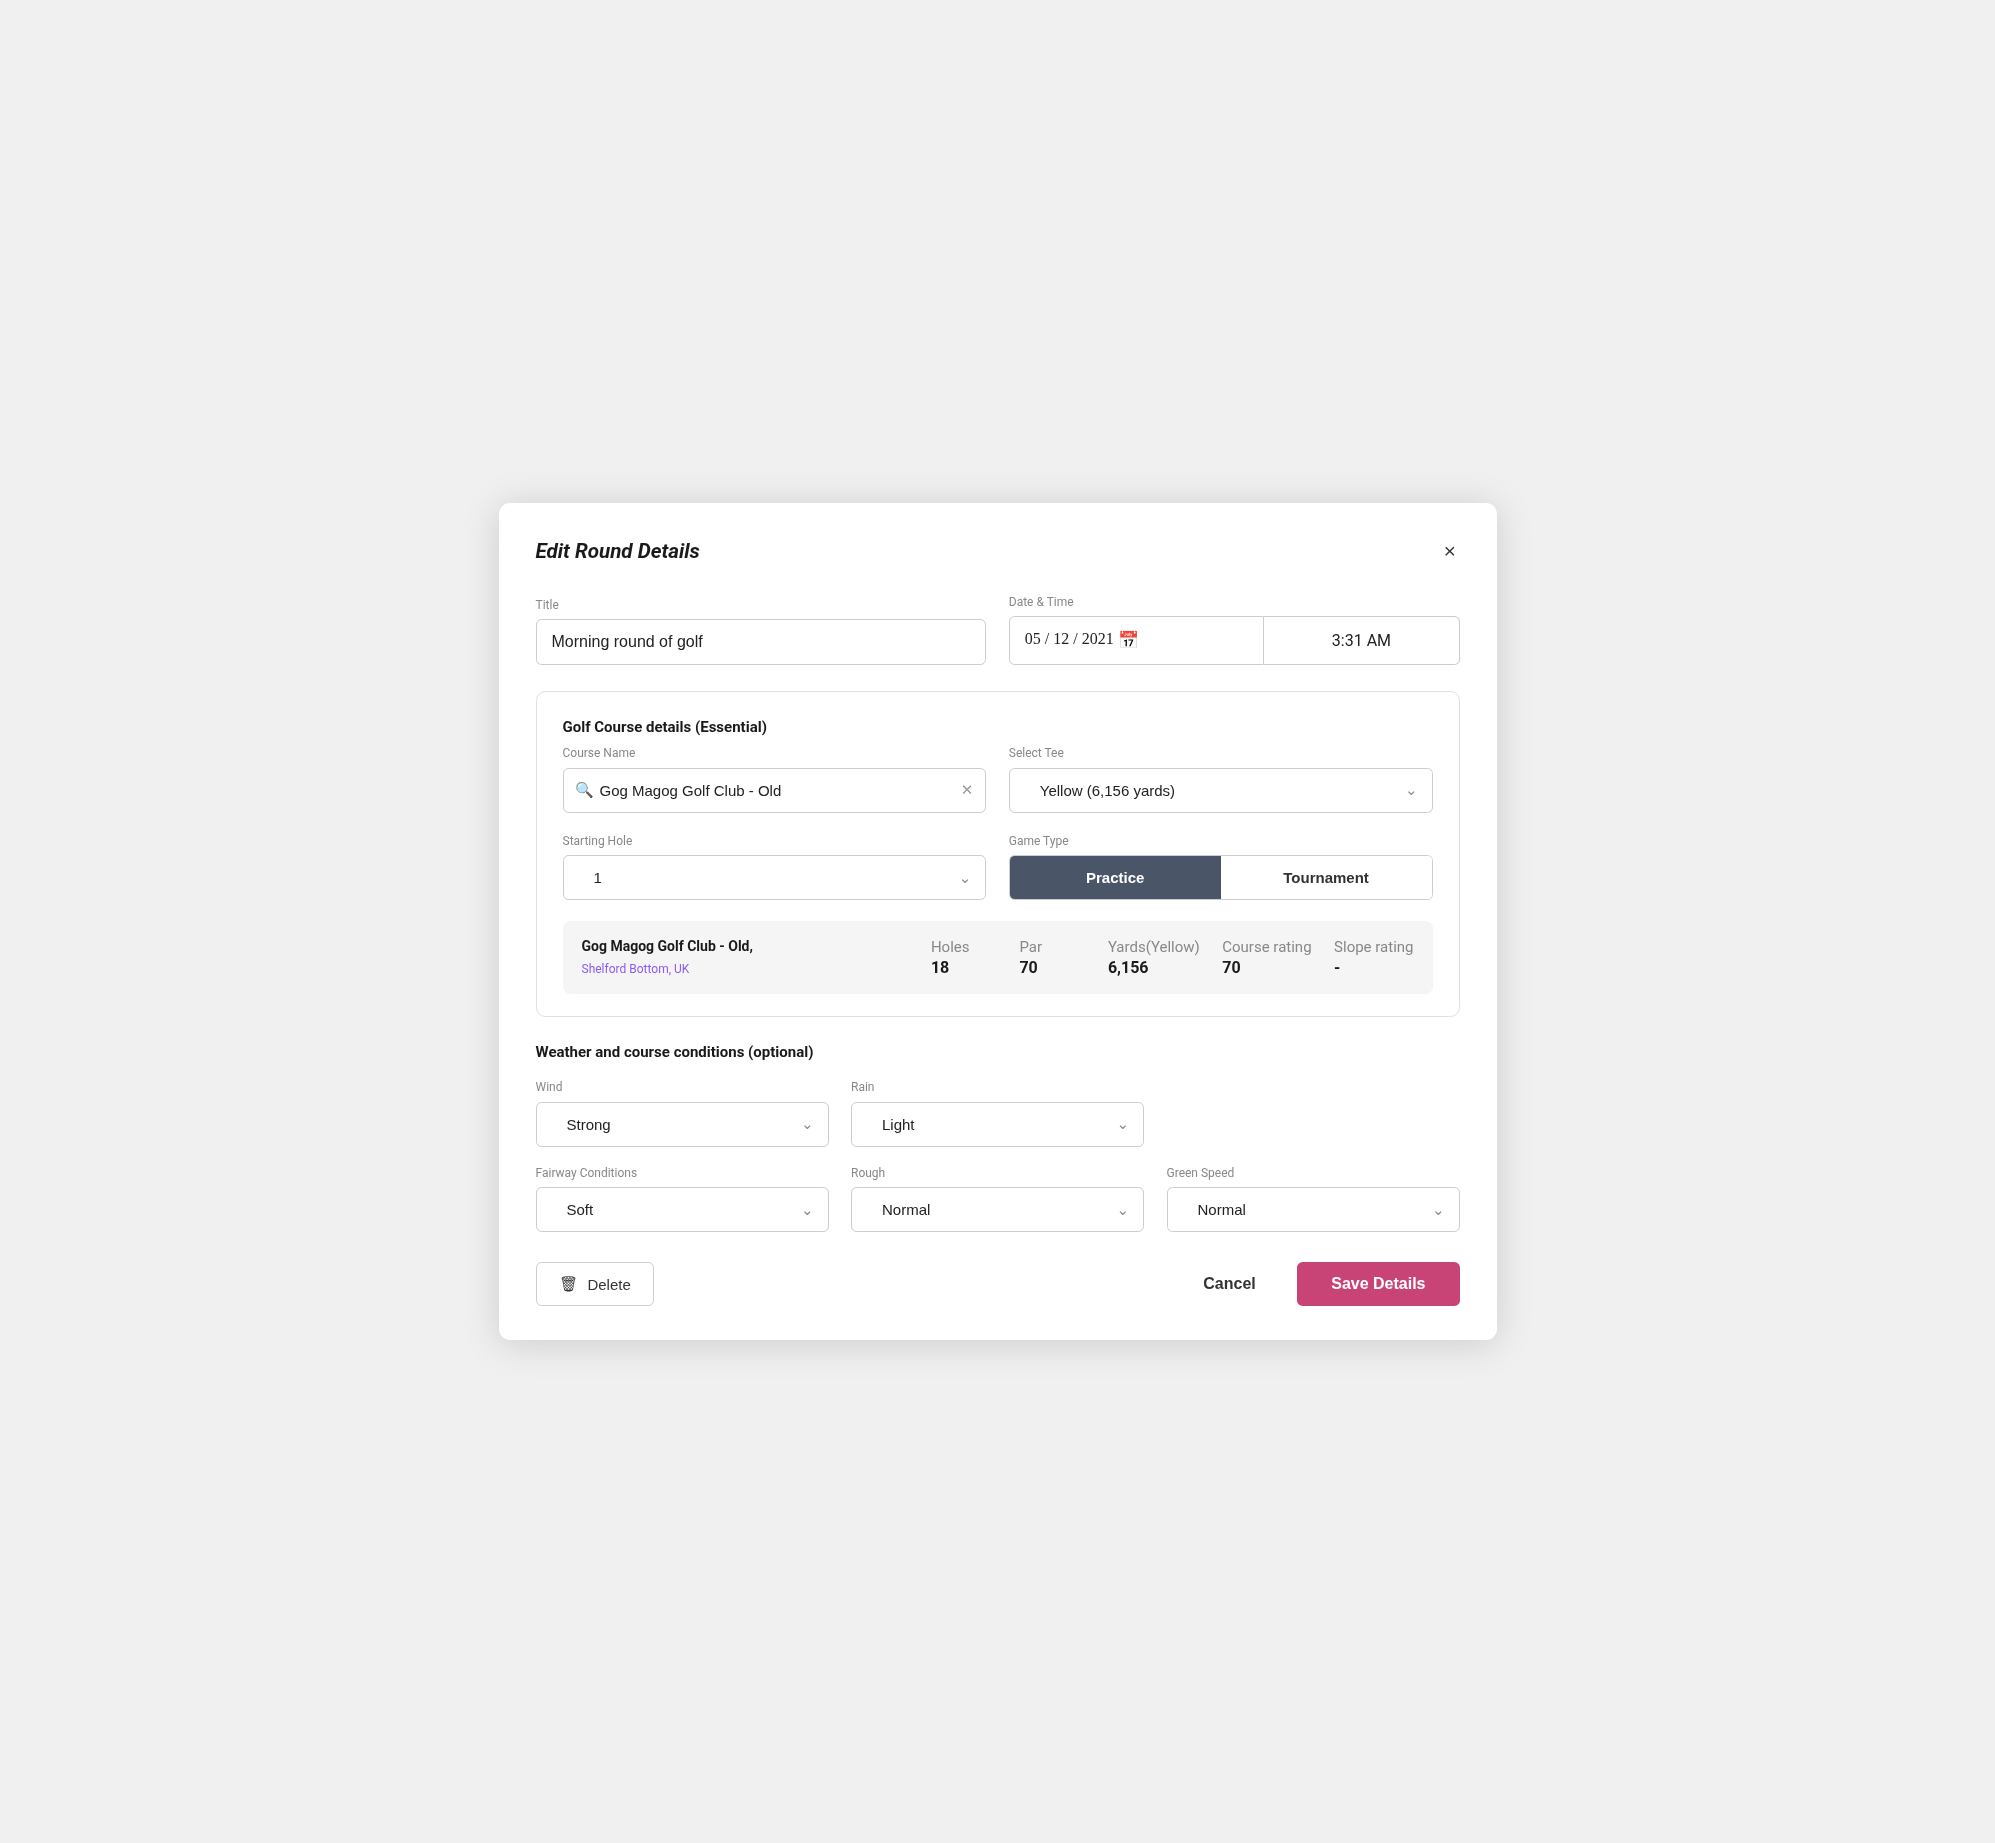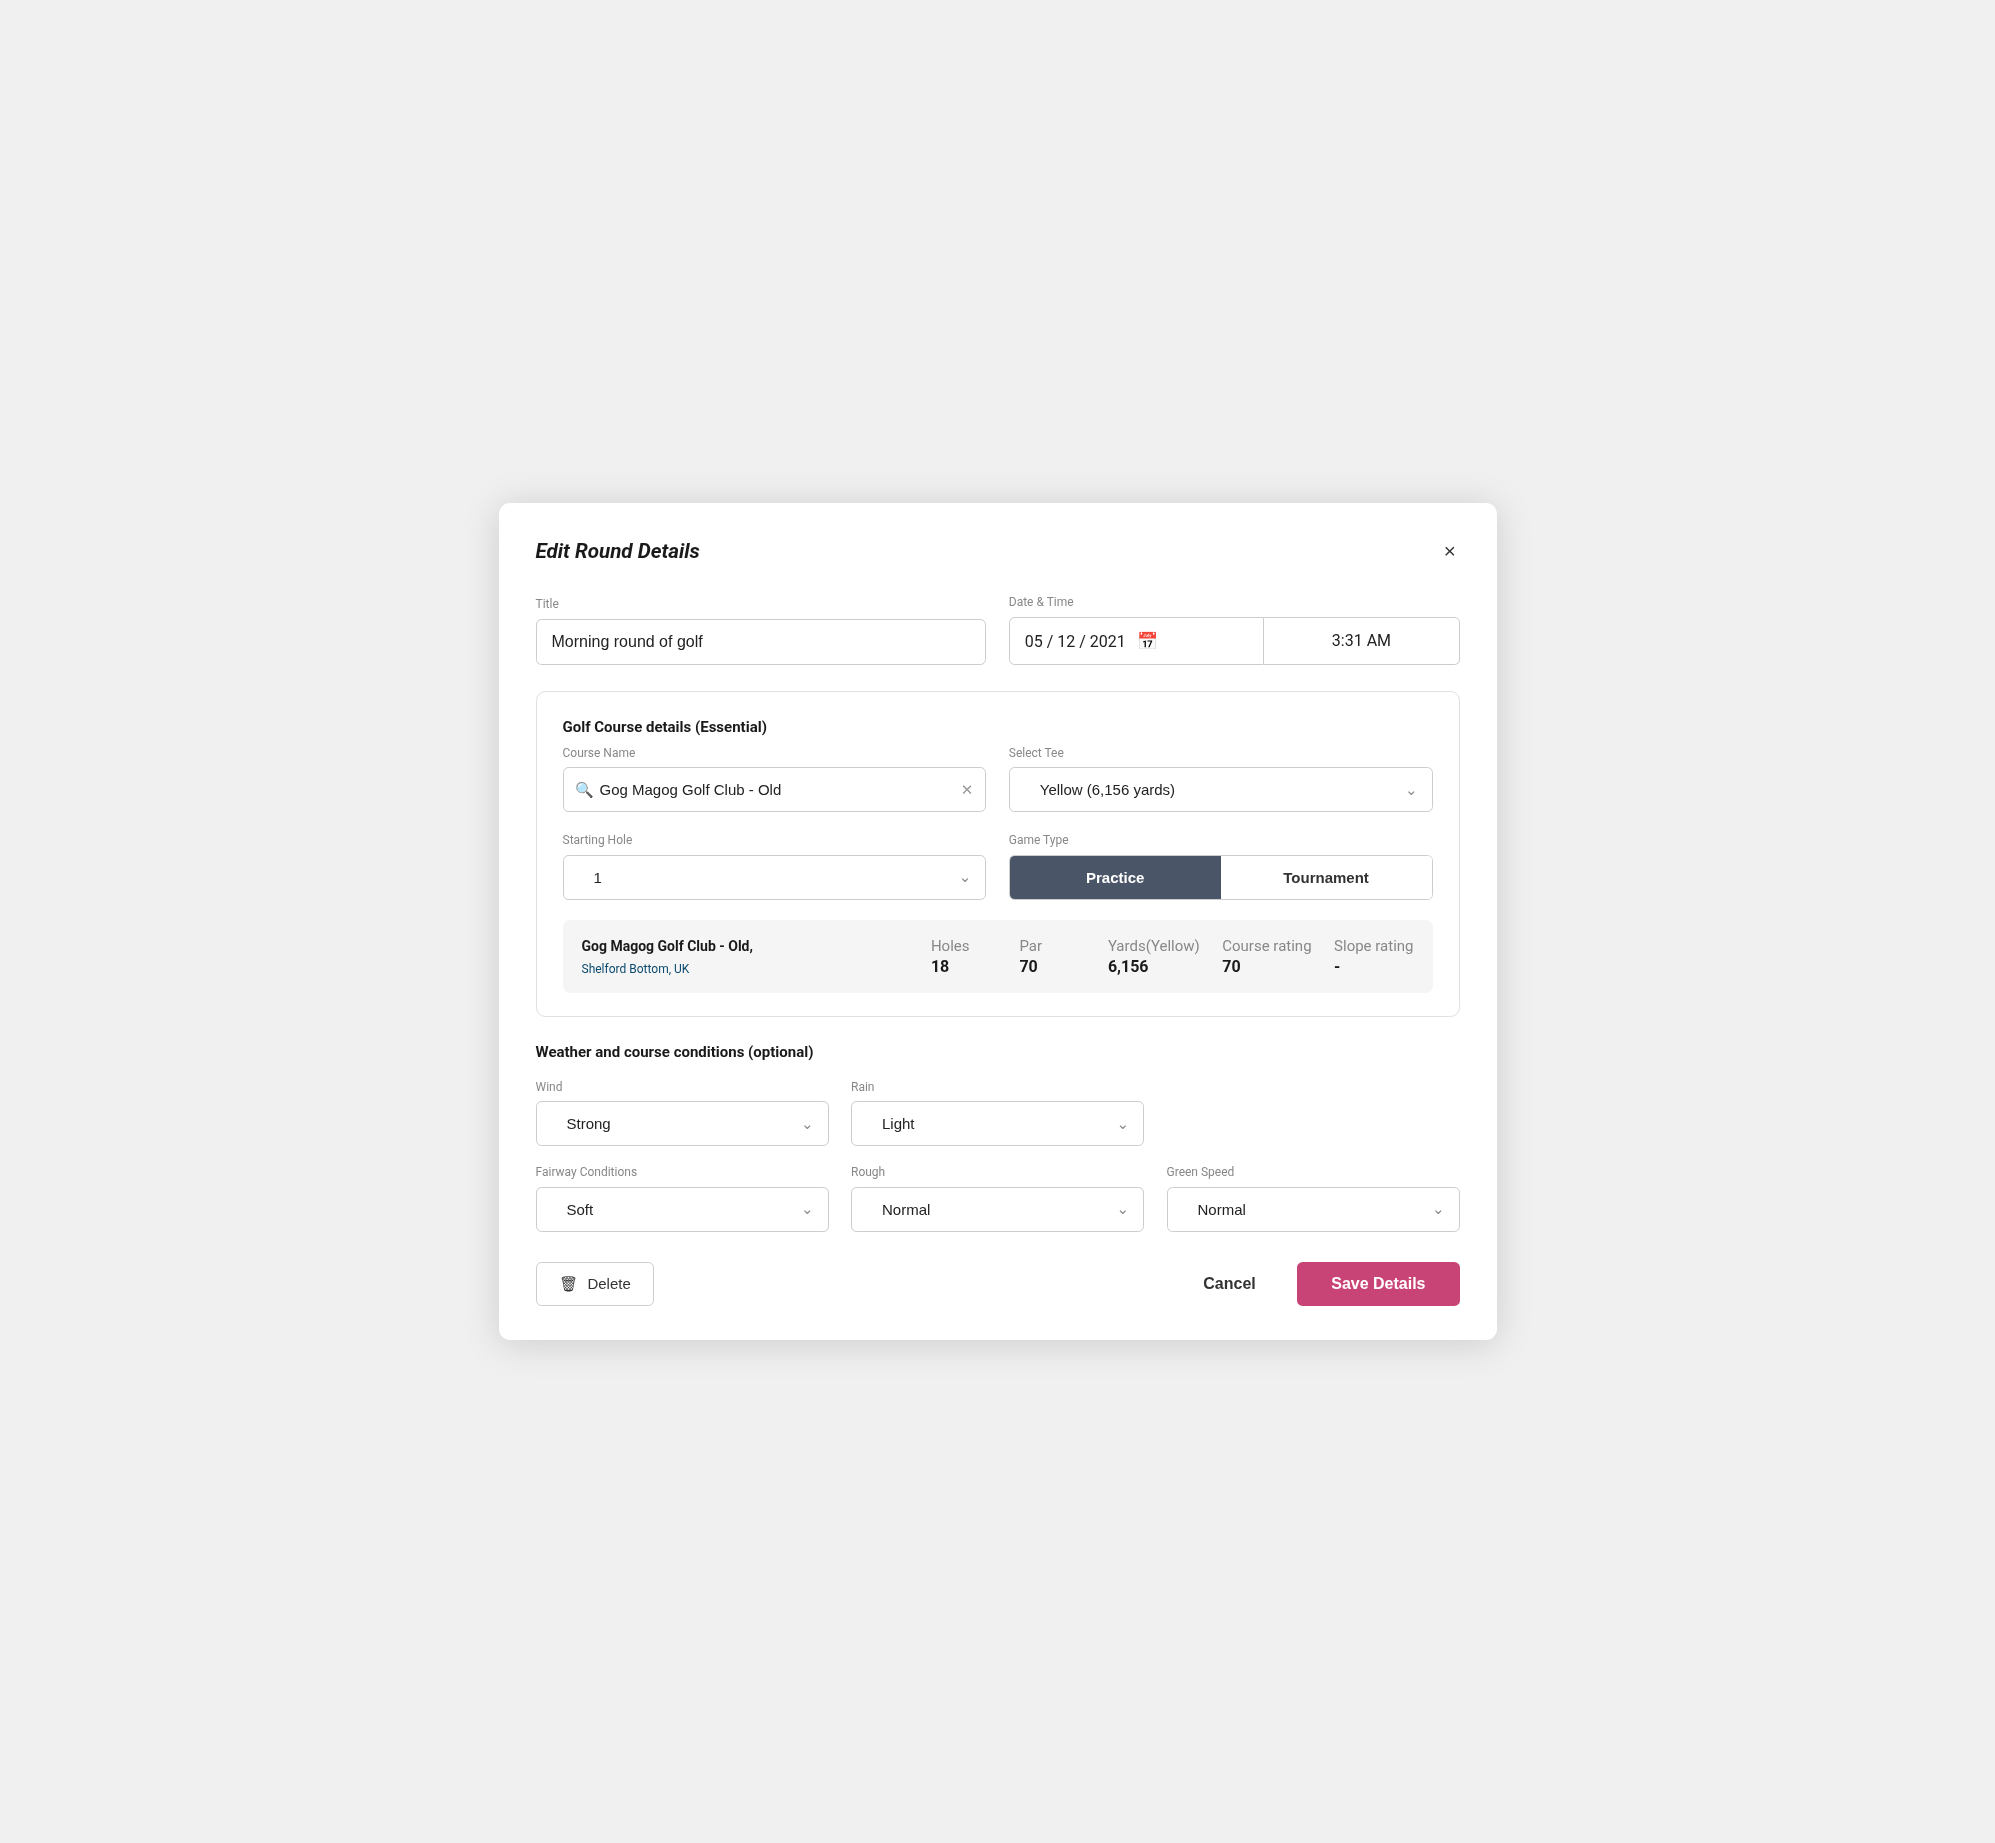--- a/index.html
+++ b/index.html
@@ -73,28 +73,29 @@
       color: #222;
       outline: none;
       width: 100%;
     }
     .datetime-row {
       display: flex;
       gap: 0;
     }
     .date-field {
       display: flex;
-      align-items: flex-end;
+      align-items: flex-start;
       border: 1.4px solid #ccc;
       border-radius: 5.6px 0 0 5.6px;
       padding: 13px 15px;
       font-size: 16px;
       color: #222;
       flex: 1.2;
-      gap: 12px;
+      gap: 5px;
+      font-family: Liberation Serif, serif;
     }
     .date-field .cal-icon {
       color: #aaa;
       font-size: 17px;
     }
     .time-field {
       display: flex;
       align-items: center;
       justify-content: center;
       border: 1.4px solid #ccc;
@@ -218,21 +219,21 @@
     .course-info-name {
       flex: 1;
     }
     .course-info-name .name {
       font-size: 14px;
       font-weight: 700;
       color: #1a1a1a;
     }
     .course-info-name .location {
       font-size: 12px;
-      color: #0c4a6e;
+      color: #8b5cf6;
       margin-top: 8px;
     }
     .stat-col {
       display: flex;
       flex-direction: column;
       align-items: flex-start;
       min-width: 66px;
     }
     .stat-label {
       font-size: 15px;

